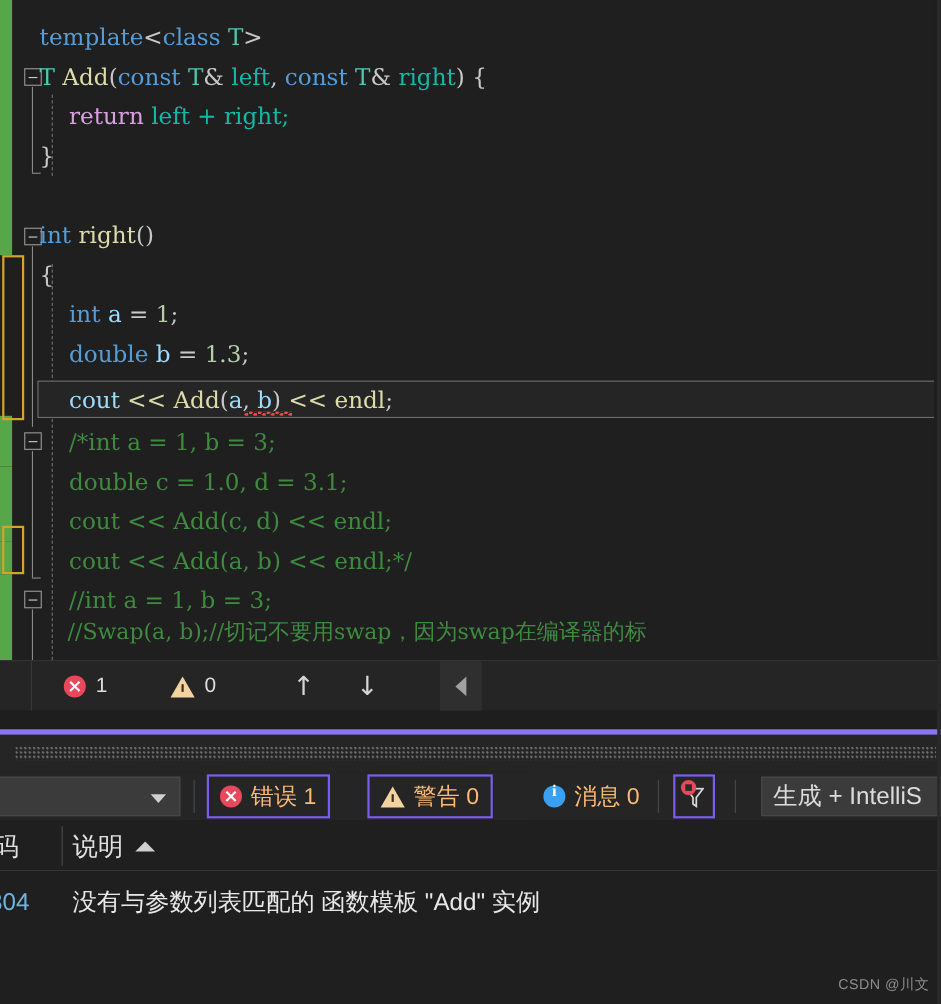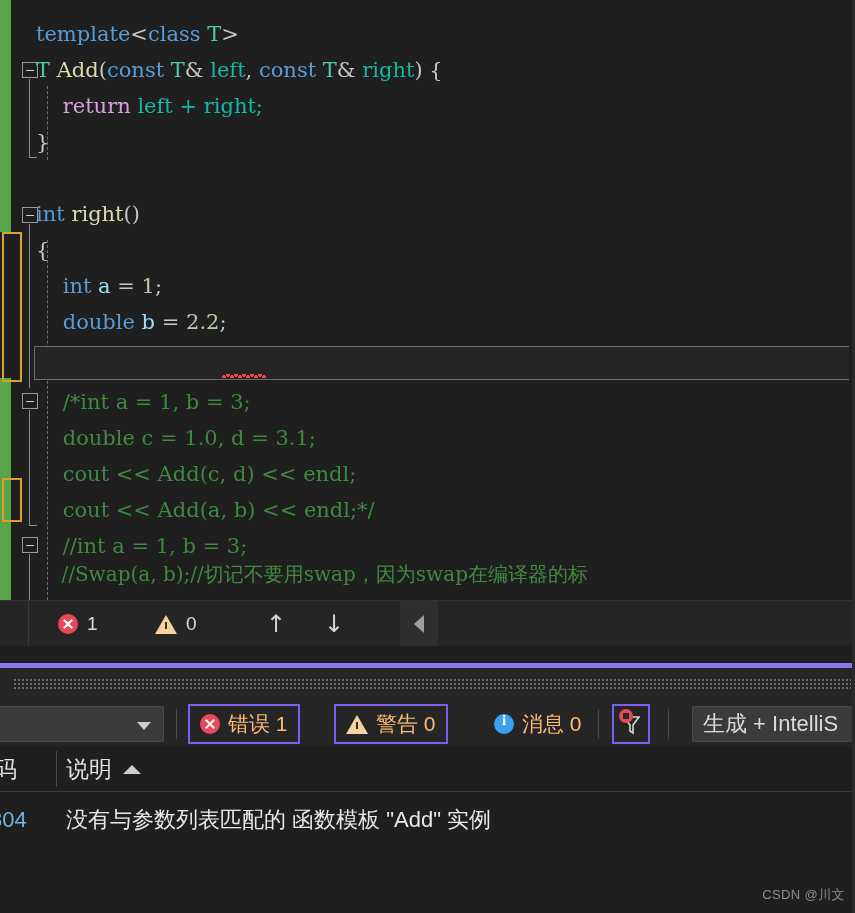--- a/index.html
+++ b/index.html
@@ -274,24 +274,25 @@
 
     <div class="ln" style="top:232px;">
       <span class="txt" style="left:36px;"><span class="punc">{</span></span>
     </div>
 
     <div class="ln" style="top:268px;">
       <span class="txt" style="left:36px;">    <span class="kw">int</span> <span class="id">a</span> <span class="punc">=</span> <span class="num">1</span><span class="punc">;</span></span>
     </div>
 
     <div class="ln" style="top:304px;">
-      <span class="txt" style="left:36px;">    <span class="kw">double</span> <span class="id">b</span> <span class="punc">=</span> <span class="num">2.2</span><span class="punc">;</span></span>
+      <span class="txt" style="left:36px;">    <span class="kw">double</span> <span class="id">b</span> <span class="punc">=</span> <span class="num">1.3</span><span class="punc">;</span></span>
     </div>
 
     <div class="ln" style="top:346px;">
+      <span class="txt" style="left:36px;">    <span class="id">cout</span> <span class="fn">&lt;&lt;</span> <span class="fn">Add</span><span class="punc">(</span><span class="id">a</span><span class="punc">,</span> <span class="id">b</span><span class="punc">)</span> <span class="fn">&lt;&lt;</span> <span class="fn">endl</span><span class="punc">;</span></span>
       <span class="squiggle" style="left:222px;top:28px;width:44px;"></span>
     </div>
 
     <div class="ln" style="top:384px;">
       <span class="txt cmt" style="left:36px;">    /*int a = 1, b = 3;</span>
     </div>
 
     <div class="ln" style="top:420px;">
       <span class="txt cmt" style="left:36px;">    double c = 1.0, d = 3.1;</span>
     </div>

